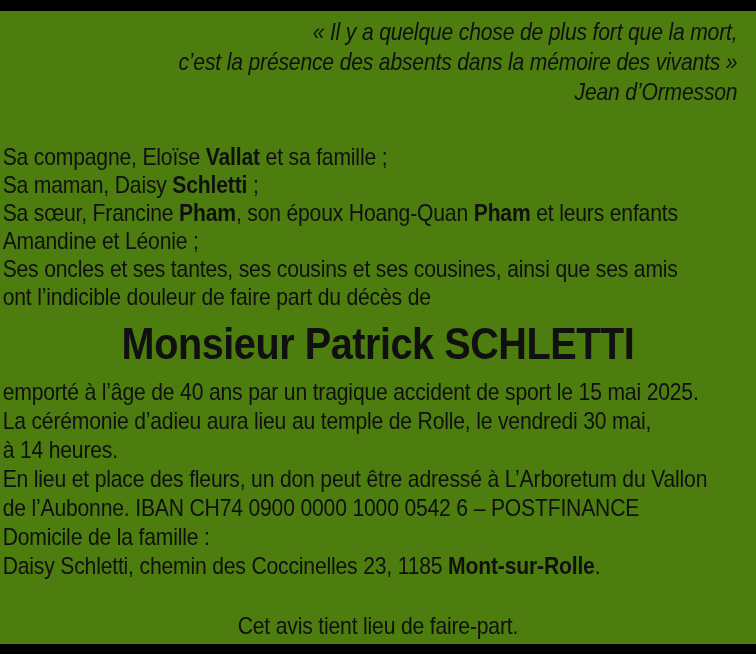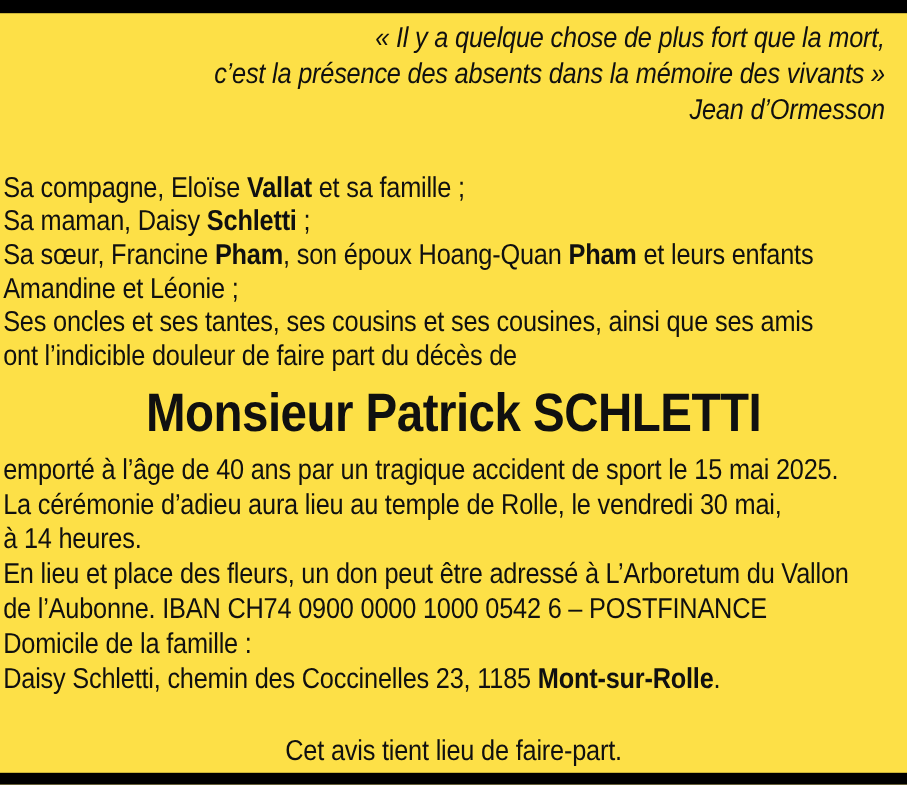--- a/index.html
+++ b/index.html
@@ -11,21 +11,21 @@
     width: 756px;
     height: 654px;
     overflow: hidden;
     position: relative;
     font-family: "Liberation Sans", sans-serif;
     color: #101010;
   }
   .page {
     position: absolute;
     inset: 0;
-    background: #fde047;
+    background: #4d7c0f;
   }
   .bar {
     position: absolute;
     left: 0;
     width: 756px;
     background: #000000;
   }
   .bar.top { top: 0; height: 11px; }
   .bar.bottom { bottom: 0; height: 10px; }
 

